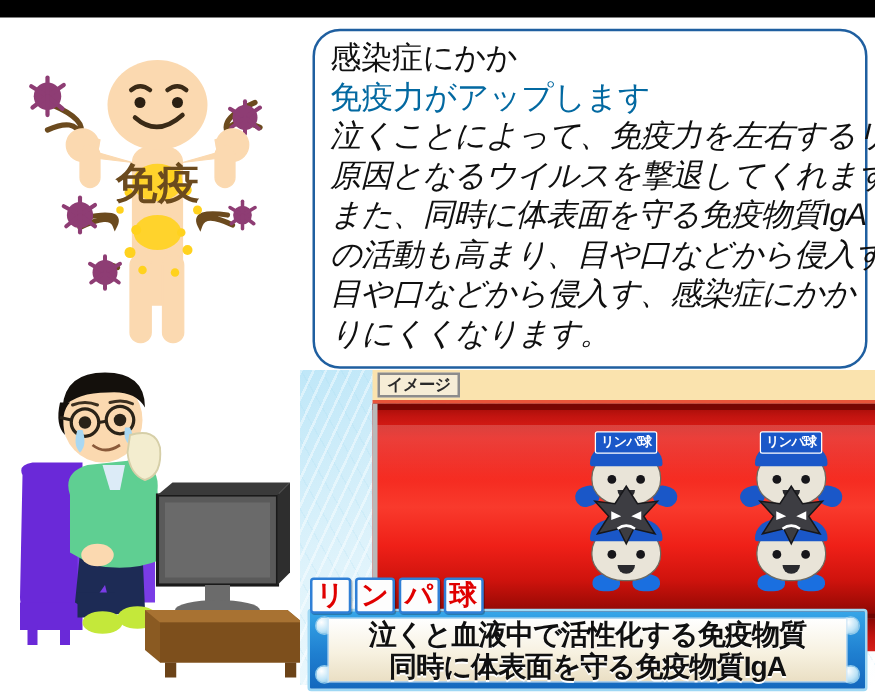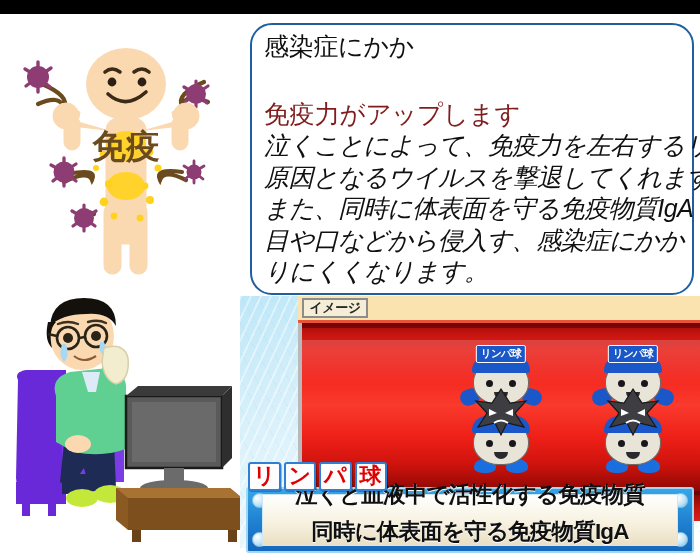--- a/index.html
+++ b/index.html
@@ -28,22 +28,22 @@
     border:2.6px solid #1f5fa0;
     border-radius:22px;
     box-sizing:border-box;
     padding:6px 10px 4px 12px;
   }
   .bub-title{
     font-size:25px;line-height:31px;color:#101010;
     letter-spacing:-0.3px;white-space:nowrap;
   }
   .bub-sub{
-    font-size:25.5px;line-height:32px;color:#7f1d1d;
-    letter-spacing:-0.3px;white-space:nowrap;margin-top:36px;
+    font-size:25.5px;line-height:32px;color:#0369a1;
+    letter-spacing:-0.3px;white-space:nowrap;
   }
   .bub-body{font-size:25px;line-height:31.5px;color:#101010;letter-spacing:-0.6px;}
   .bub-body div{white-space:nowrap;font-style:italic;}
 
   
   .tvpanel{
     position:absolute;left:240px;top:296px;width:460px;height:252px;
     overflow:hidden;
     background:linear-gradient(160deg,#bfe7f8 0%,#dff3fb 40%,#eff9fd 70%,#ffffff 100%);
   }
@@ -115,21 +115,21 @@
   .caption{
     position:absolute;left:246px;top:487px;width:448px;height:66px;z-index:8;
     background:linear-gradient(to bottom,#36a6e8,#1f7fd0 55%,#1468bd);
     border:2px solid #9fd8f4;border-radius:3px;box-sizing:border-box;
     padding:5px 16px;
   }
   .cap-inner{
     position:absolute;left:14px;right:14px;top:5px;bottom:5px;
     background:linear-gradient(to bottom,#ffffff 0%,#f7f1e0 55%,#eadfc4 100%);
     border:1px solid #cfe6f6;
-    display:flex;flex-direction:column;align-items:center;justify-content:flex-end;gap:11px;
+    display:flex;flex-direction:column;align-items:center;justify-content:flex-start;
   }
   .cap-line{
     font-size:22.5px;line-height:26px;color:#101010;font-weight:700;
     letter-spacing:-0.8px;white-space:nowrap;
     text-shadow:0 1px 0 #fff;
   }
   .cap-bolt{position:absolute;width:13px;height:13px;border-radius:50%;
     background:radial-gradient(circle at 32% 30%,#ffffff,#bfe4f7 55%,#6fb7e0);
     border:1px solid #8fc9ea;}
   .cap-bolt.tl{left:4px;top:4px;} .cap-bolt.tr{right:4px;top:4px;}
@@ -323,20 +323,21 @@
     </svg>
   </div>
 
   <div class="bubble">
     <div class="bub-title">感染症にかか</div>
     <div class="bub-sub">免疫力がアップします</div>
     <div class="bub-body">
       <div>泣くことによって、免疫力を左右するリ</div>
       <div>原因となるウイルスを撃退してくれます。</div>
       <div>また、同時に体表面を守る免疫物質IgA</div>
+      <div>の活動も高まり、目や口などから侵入す</div>
       <div>目や口などから侵入す、感染症にかか</div>
       <div>りにくくなります。</div>
     </div>
   </div>
 
   <div class="tvpanel">
     <div class="tv-hatch"></div>
     <div class="tv-cream"></div>
     <div class="tv-cream-line"></div>
     <div class="img-tag">イメージ</div>

